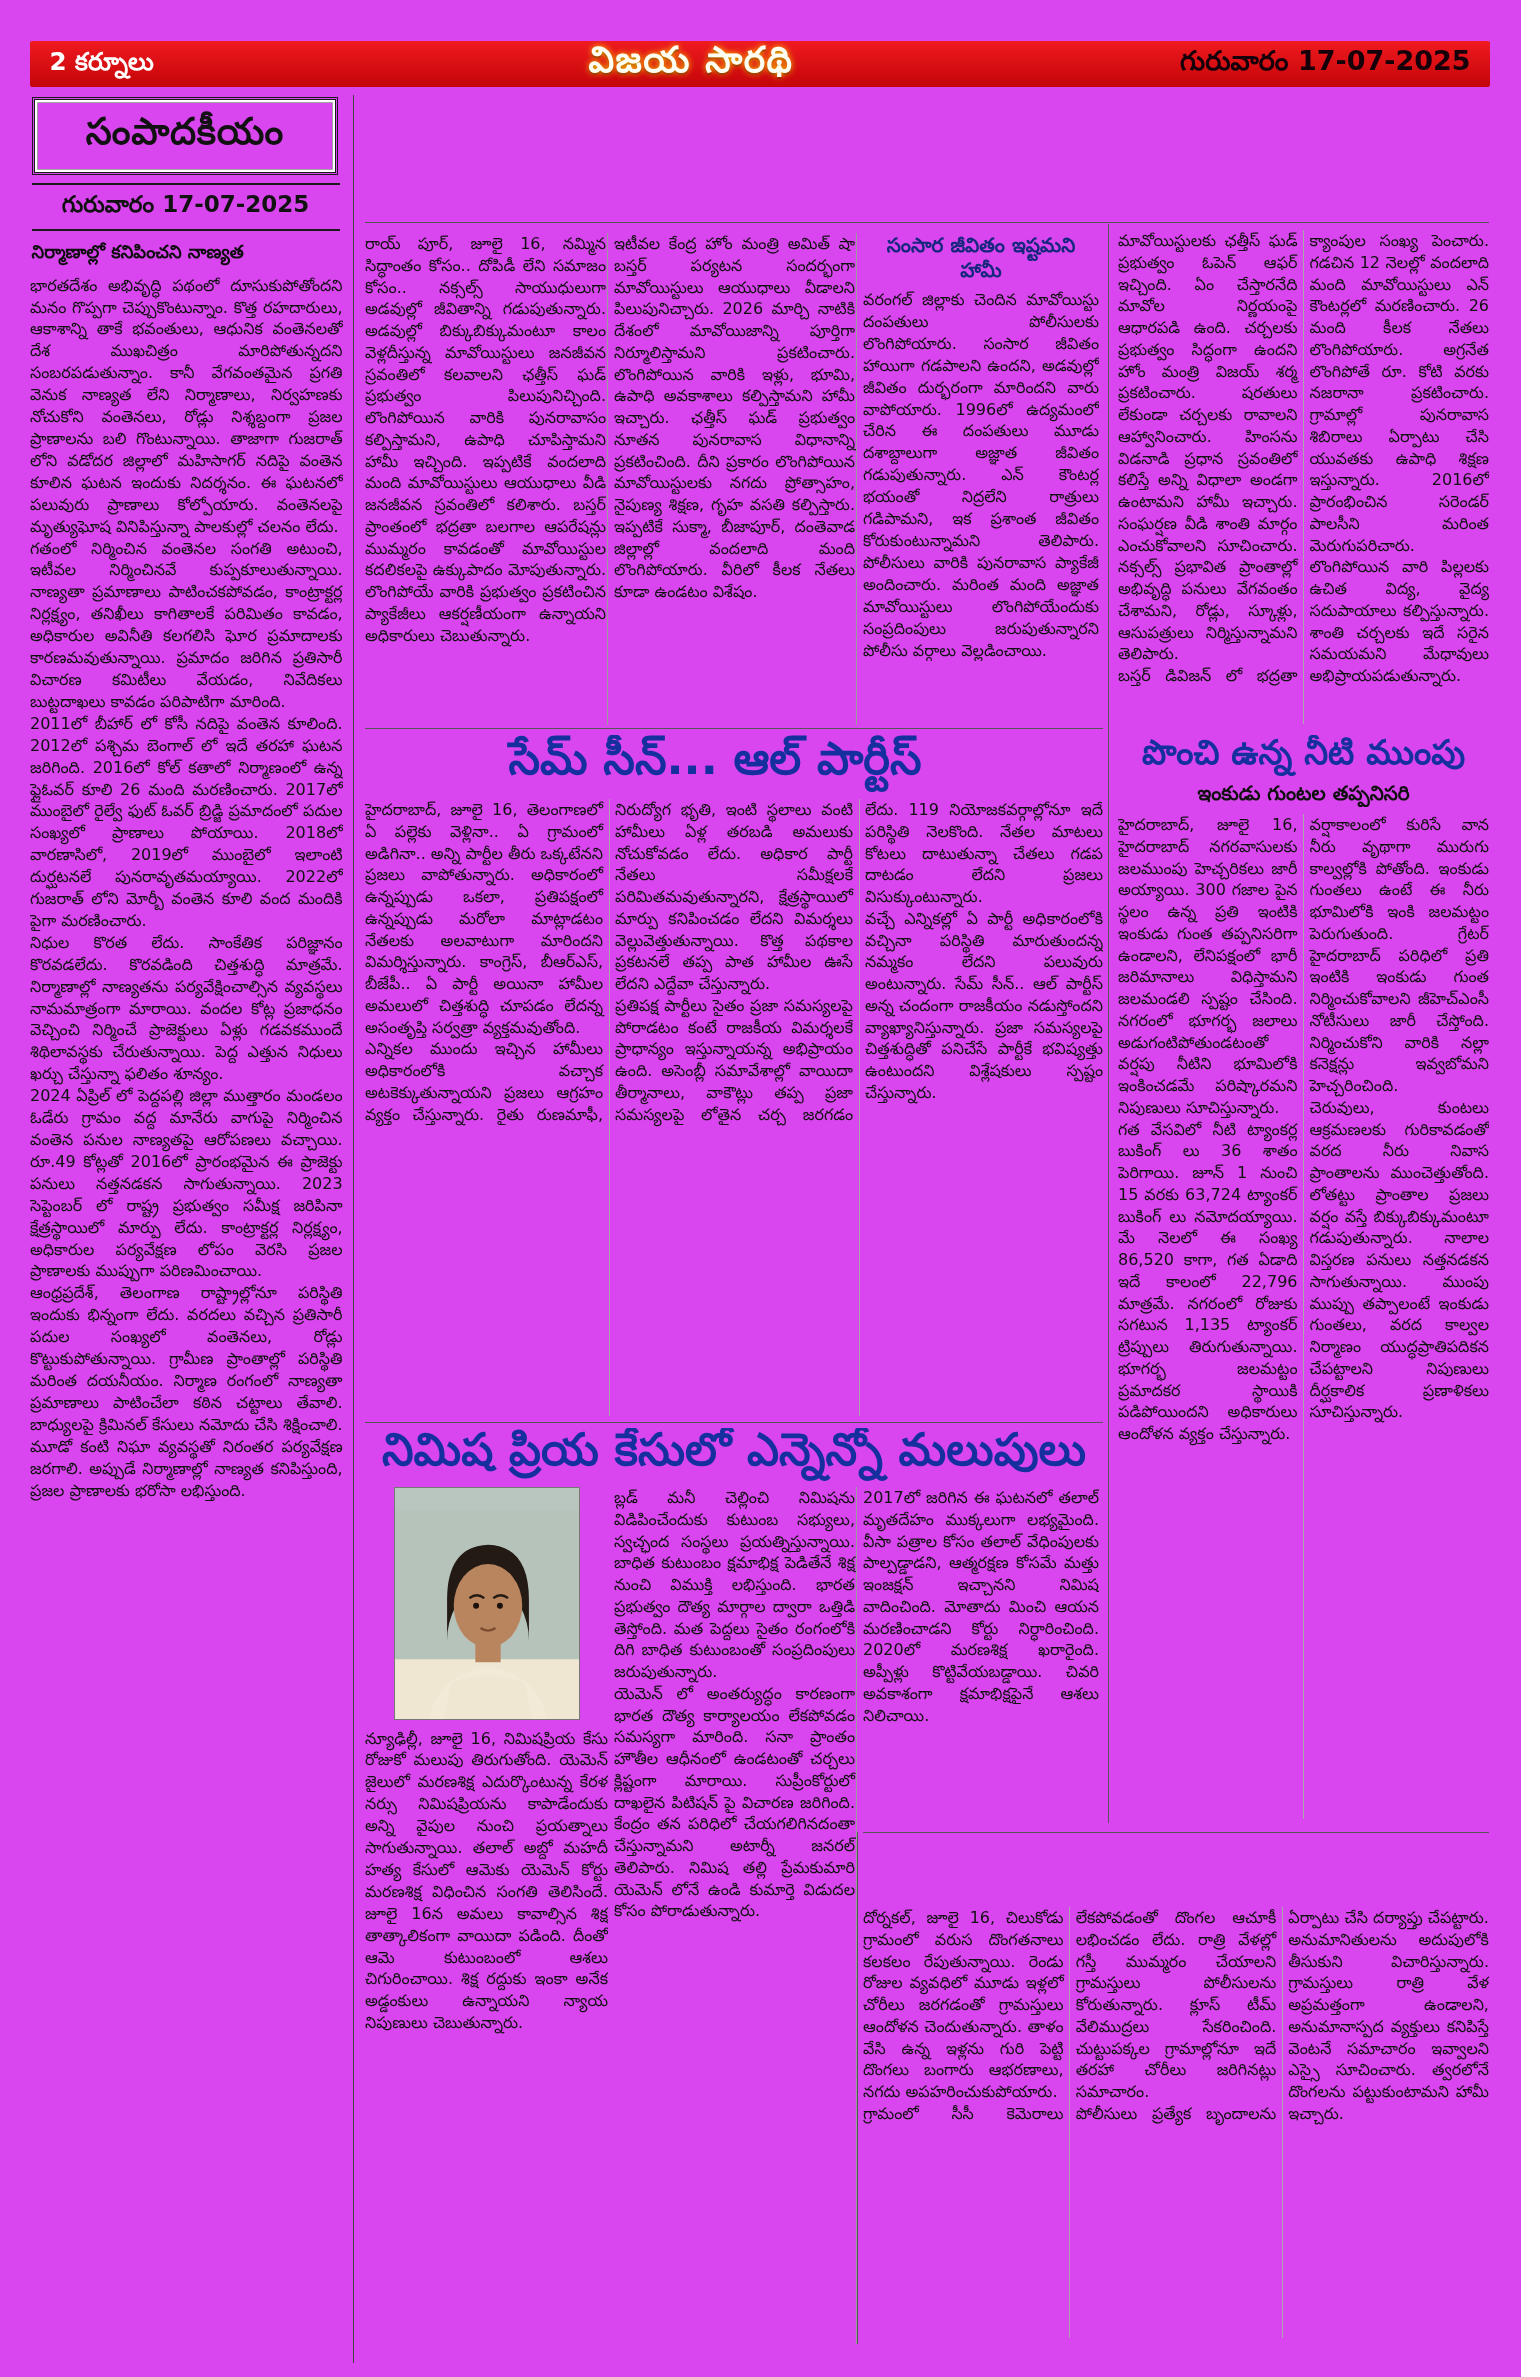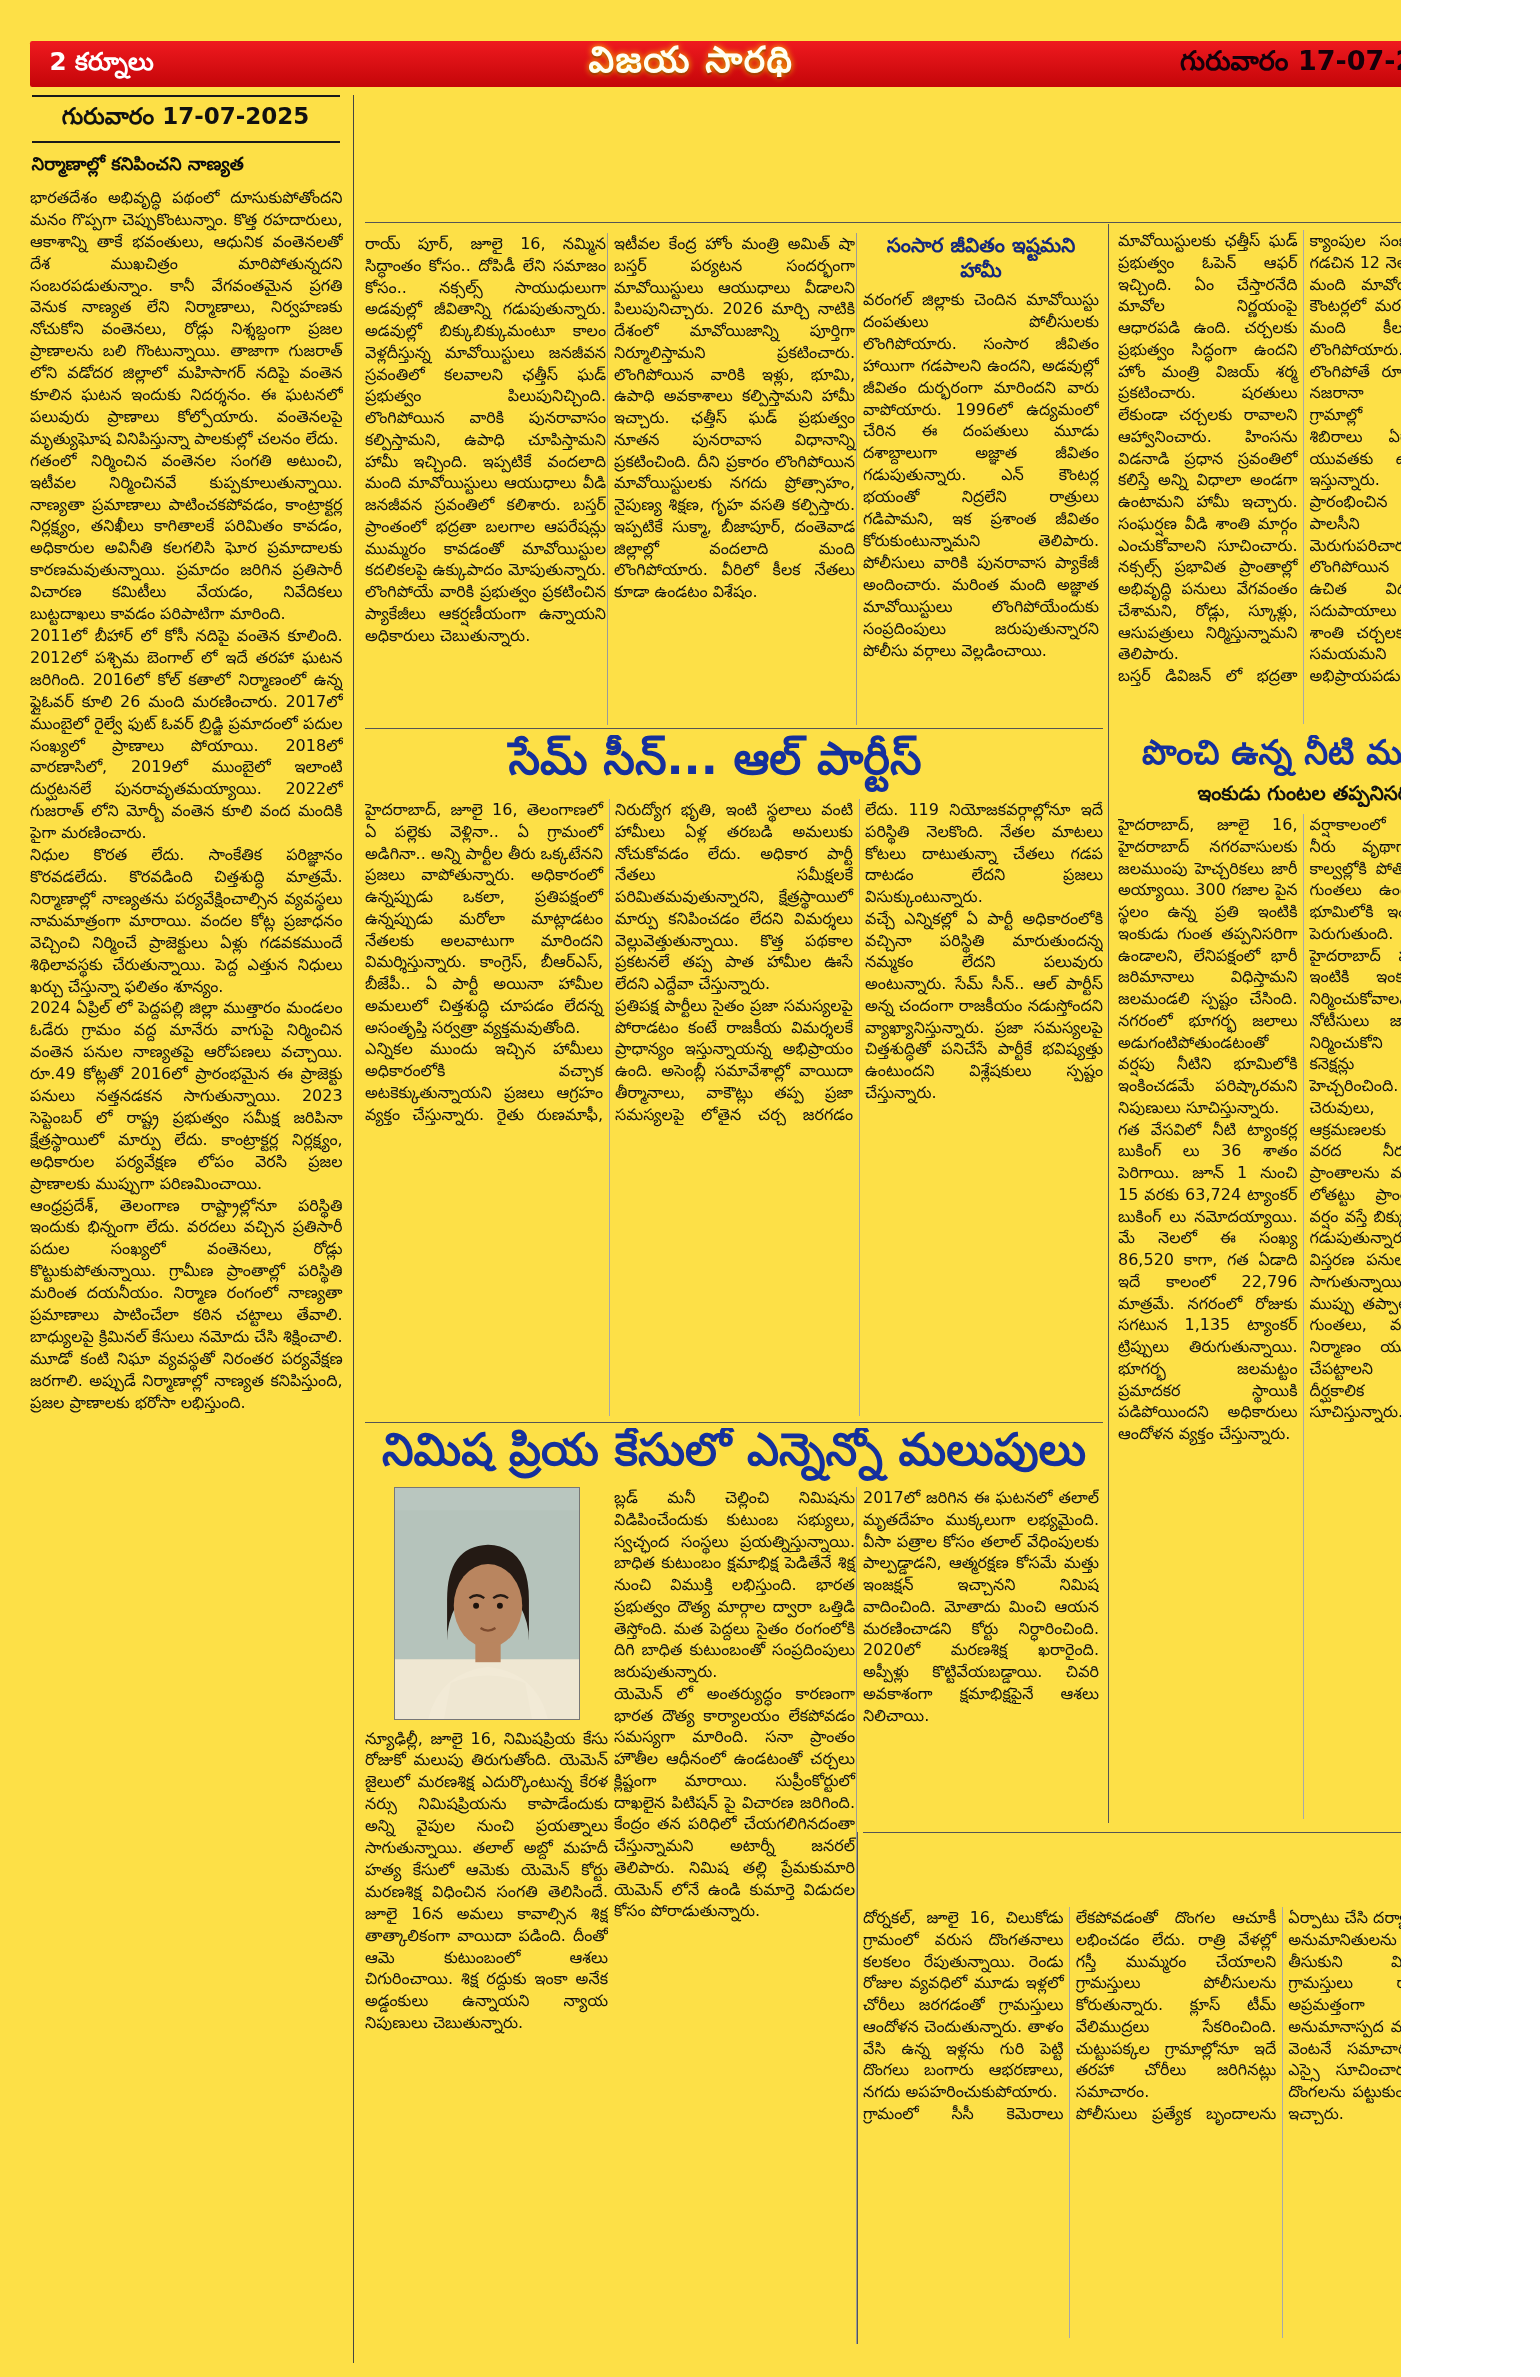--- a/index.html
+++ b/index.html
@@ -1,18 +1,18 @@
 <!DOCTYPE html>
 <html style="font-size:12px"><head>
 <meta charset="utf-8">
 <style>
   * { margin:0; padding:0; box-sizing:border-box; }
   html,body { background:#ffffff; }
   body { font-family:"DejaVu Sans", sans-serif; color:#111; }
-  .page { position:relative; width:1401px; height:2377px; background:#fde047; overflow:hidden; }
+  .page { position:relative; width:1521px; height:2377px; background:#d946ef; overflow:hidden; }
 
   
   .masthead { position:absolute; left:30px; top:41px; width:1460px; height:46px;
     background:linear-gradient(#ef1a1f,#c40508); display:flex; align-items:center;
     justify-content:space-between; padding:0 19.4px; border-radius:2.2px; }
   .mast-left { color:#fff; font-weight:bold; font-size:24.6px; }
   .mast-center { color:#fffef2; font-weight:800; font-size:36px; letter-spacing:1.5px;
     text-shadow:0 0 6px #ffd400, 0 1.5px 1.5px #7a0000;margin-left:48px; }
   .mast-right { color:#16000a; font-weight:800; font-size:27px; }
 
@@ -61,20 +61,21 @@
 
 <div class="page">
 
   <div class="masthead">
     <span class="mast-left">2 కర్నూలు</span>
     <span class="mast-center">విజయ సారథి</span>
     <span class="mast-right">గురువారం 17-07-2025</span>
   </div>
 
   <div class="editorial">
+    <div class="edit-box">సంపాదకీయం</div>
     <div class="edit-date">గురువారం 17-07-2025</div>
     <div class="edit-title">నిర్మాణాల్లో కనిపించని నాణ్యత</div>
     <div class="body-text">భారతదేశం అభివృద్ధి పథంలో దూసుకుపోతోందని మనం గొప్పగా చెప్పుకొంటున్నాం. కొత్త రహదారులు, ఆకాశాన్ని తాకే భవంతులు, ఆధునిక వంతెనలతో దేశ ముఖచిత్రం మారిపోతున్నదని సంబరపడుతున్నాం. కానీ వేగవంతమైన ప్రగతి వెనుక నాణ్యత లేని నిర్మాణాలు, నిర్వహణకు నోచుకోని వంతెనలు, రోడ్లు నిశ్శబ్దంగా ప్రజల ప్రాణాలను బలి గొంటున్నాయి. తాజాగా గుజరాత్ లోని వడోదర జిల్లాలో మహిసాగర్ నదిపై వంతెన కూలిన ఘటన ఇందుకు నిదర్శనం. ఈ ఘటనలో పలువురు ప్రాణాలు కోల్పోయారు. వంతెనలపై మృత్యుఘోష వినిపిస్తున్నా పాలకుల్లో చలనం లేదు.
 గతంలో నిర్మించిన వంతెనల సంగతి అటుంచి, ఇటీవల నిర్మించినవే కుప్పకూలుతున్నాయి. నాణ్యతా ప్రమాణాలు పాటించకపోవడం, కాంట్రాక్టర్ల నిర్లక్ష్యం, తనిఖీలు కాగితాలకే పరిమితం కావడం, అధికారుల అవినీతి కలగలిసి ఘోర ప్రమాదాలకు కారణమవుతున్నాయి. ప్రమాదం జరిగిన ప్రతిసారీ విచారణ కమిటీలు వేయడం, నివేదికలు బుట్టదాఖలు కావడం పరిపాటిగా మారింది.
 2011లో బీహార్ లో కోసీ నదిపై వంతెన కూలింది. 2012లో పశ్చిమ బెంగాల్ లో ఇదే తరహా ఘటన జరిగింది. 2016లో కోల్ కతాలో నిర్మాణంలో ఉన్న ఫ్లైఓవర్ కూలి 26 మంది మరణించారు. 2017లో ముంబైలో రైల్వే ఫుట్ ఓవర్ బ్రిడ్జి ప్రమాదంలో పదుల సంఖ్యలో ప్రాణాలు పోయాయి. 2018లో వారణాసిలో, 2019లో ముంబైలో ఇలాంటి దుర్ఘటనలే పునరావృతమయ్యాయి. 2022లో గుజరాత్ లోని మోర్బీ వంతెన కూలి వంద మందికి పైగా మరణించారు.
 నిధుల కొరత లేదు. సాంకేతిక పరిజ్ఞానం కొరవడలేదు. కొరవడింది చిత్తశుద్ధి మాత్రమే. నిర్మాణాల్లో నాణ్యతను పర్యవేక్షించాల్సిన వ్యవస్థలు నామమాత్రంగా మారాయి. వందల కోట్ల ప్రజాధనం వెచ్చించి నిర్మించే ప్రాజెక్టులు ఏళ్లు గడవకముందే శిథిలావస్థకు చేరుతున్నాయి. పెద్ద ఎత్తున నిధులు ఖర్చు చేస్తున్నా ఫలితం శూన్యం.
 2024 ఏప్రిల్ లో పెద్దపల్లి జిల్లా ముత్తారం మండలం ఓడేరు గ్రామం వద్ద మానేరు వాగుపై నిర్మించిన వంతెన పనుల నాణ్యతపై ఆరోపణలు వచ్చాయి. రూ.49 కోట్లతో 2016లో ప్రారంభమైన ఈ ప్రాజెక్టు పనులు నత్తనడకన సాగుతున్నాయి. 2023 సెప్టెంబర్ లో రాష్ట్ర ప్రభుత్వం సమీక్ష జరిపినా క్షేత్రస్థాయిలో మార్పు లేదు. కాంట్రాక్టర్ల నిర్లక్ష్యం, అధికారుల పర్యవేక్షణ లోపం వెరసి ప్రజల ప్రాణాలకు ముప్పుగా పరిణమించాయి.
 ఆంధ్రప్రదేశ్, తెలంగాణ రాష్ట్రాల్లోనూ పరిస్థితి ఇందుకు భిన్నంగా లేదు. వరదలు వచ్చిన ప్రతిసారీ పదుల సంఖ్యలో వంతెనలు, రోడ్లు కొట్టుకుపోతున్నాయి. గ్రామీణ ప్రాంతాల్లో పరిస్థితి మరింత దయనీయం. నిర్మాణ రంగంలో నాణ్యతా ప్రమాణాలు పాటించేలా కఠిన చట్టాలు తేవాలి. బాధ్యులపై క్రిమినల్ కేసులు నమోదు చేసి శిక్షించాలి. మూడో కంటి నిఘా వ్యవస్థతో నిరంతర పర్యవేక్షణ జరగాలి. అప్పుడే నిర్మాణాల్లో నాణ్యత కనిపిస్తుంది, ప్రజల ప్రాణాలకు భరోసా లభిస్తుంది.</div>
   </div>
 

